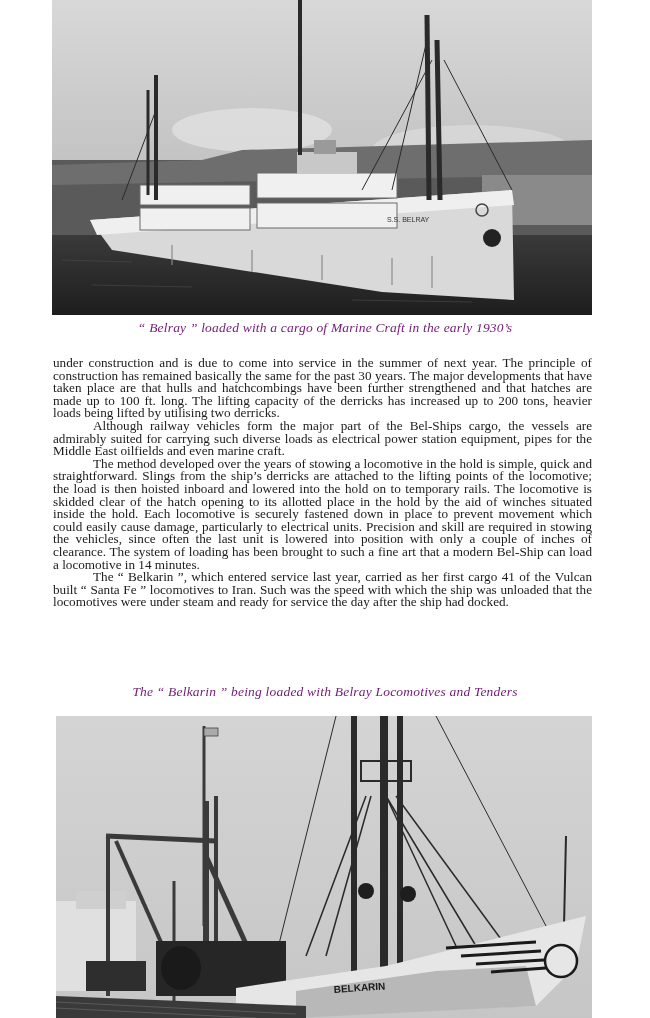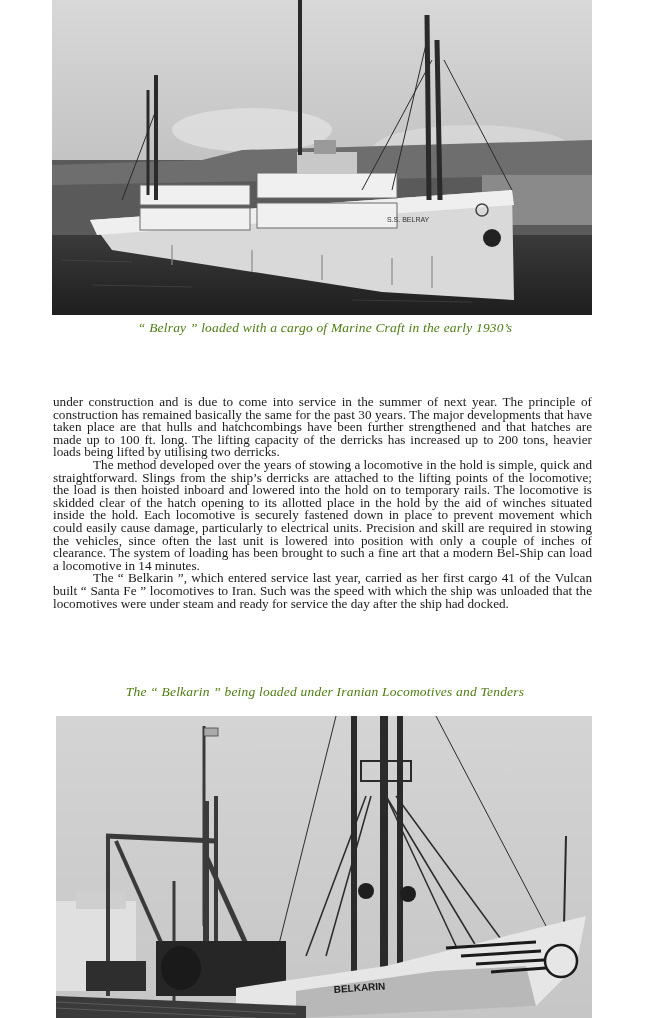--- a/index.html
+++ b/index.html
@@ -19,34 +19,34 @@
   #photo-top { left: 52px; top: 0px; width: 540px; height: 315px; }
   #photo-bottom { left: 56px; top: 716px; width: 536px; height: 302px; }
 
   .caption {
     position: absolute;
     left: 0; width: 650px;
     text-align: center;
     font-style: italic;
     font-size: 13.5px;
     letter-spacing: 0.2px;
-    color: #4d7c0f;
+    color: #701a75;
   }
   #caption-top { top: 320px; }
   #caption-bottom { top: 684px; }
 
   .body-text {
     position: absolute;
     left: 53px; top: 357px; width: 539px;
     font-size: 13.2px;
     line-height: 12.6px;
     text-align: justify;
   }
   .body-text p { margin: 0; text-indent: 40px; }
-  .body-text p.first { text-indent: 0; margin-top: 39px; }
+  .body-text p.first { text-indent: 0; }
 </style>
 </head>
 <body>
 
 <div class="photo" id="photo-top">
   <svg viewBox="0 0 540 315" preserveAspectRatio="none">
     <defs>
       <linearGradient id="skyTop" x1="0" y1="0" x2="0" y2="1">
         <stop offset="0" stop-color="#d8d8d8"></stop>
         <stop offset="0.5" stop-color="#c4c4c4"></stop>
@@ -108,25 +108,26 @@
     <circle cx="440" cy="238" r="9" fill="#222"></circle>
     <circle cx="430" cy="210" r="6" fill="none" stroke="#444" stroke-width="1.5"></circle>
     <text x="335" y="222" font-size="7" fill="#333" font-family="Liberation Sans, sans-serif">S.S. BELRAY</text>
   </svg>
 </div>
 
 <div class="caption" id="caption-top">“ Belray ” loaded with a cargo of Marine Craft in the early 1930’s</div>
 
 <div class="body-text">
   <p class="first">under construction and is due to come into service in the summer of next year. The principle of construction has remained basically the same for the past 30 years. The major developments that have taken place are that hulls and hatchcombings have been further strengthened and that hatches are made up to 100 ft. long. The lifting capacity of the derricks has increased up to 200 tons, heavier loads being lifted by utilising two derricks.</p>
+  <p>Although railway vehicles form the major part of the Bel-Ships cargo, the vessels are admirably suited for carrying such diverse loads as electrical power station equipment, pipes for the Middle East oilfields and even marine craft.</p>
   <p>The method developed over the years of stowing a locomotive in the hold is simple, quick and straightforward. Slings from the ship’s derricks are attached to the lifting points of the locomotive; the load is then hoisted inboard and lowered into the hold on to temporary rails. The locomotive is skidded clear of the hatch opening to its allotted place in the hold by the aid of winches situated inside the hold. Each locomotive is securely fastened down in place to prevent movement which could easily cause damage, particularly to electrical units. Precision and skill are required in stowing the vehicles, since often the last unit is lowered into position with only a couple of inches of clearance. The system of loading has been brought to such a fine art that a modern Bel-Ship can load a locomotive in 14 minutes.</p>
   <p>The “ Belkarin ”, which entered service last year, carried as her first cargo 41 of the Vulcan built “ Santa Fe ” locomotives to Iran. Such was the speed with which the ship was unloaded that the locomotives were under steam and ready for service the day after the ship had docked.</p>
 </div>
 
-<div class="caption" id="caption-bottom">The “ Belkarin ” being loaded under Iranian Locomotives and Tenders</div>
+<div class="caption" id="caption-bottom">The “ Belkarin ” being loaded with Belray Locomotives and Tenders</div>
 
 <div class="photo" id="photo-bottom">
   <svg viewBox="0 0 536 302" preserveAspectRatio="none">
     <defs>
       <linearGradient id="skyBot" x1="0" y1="0" x2="0" y2="1">
         <stop offset="0" stop-color="#d4d4d4"></stop>
         <stop offset="1" stop-color="#c6c6c6"></stop>
       </linearGradient>
     </defs>
     <rect x="0" y="0" width="536" height="302" fill="url(#skyBot)"></rect>

